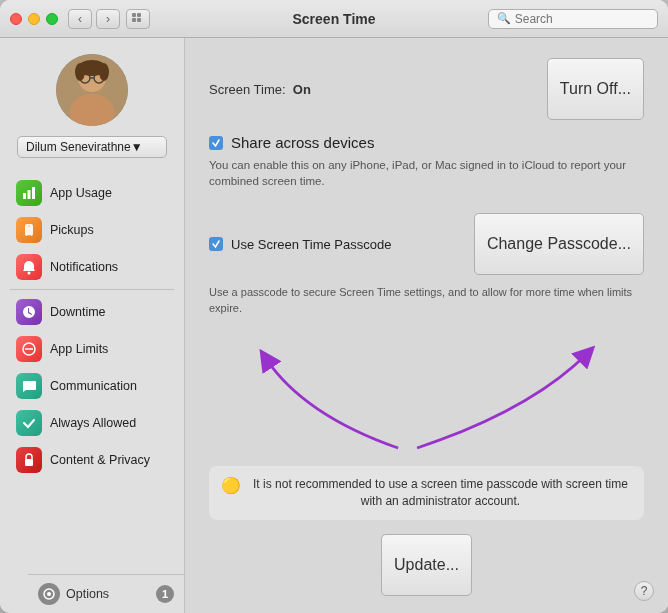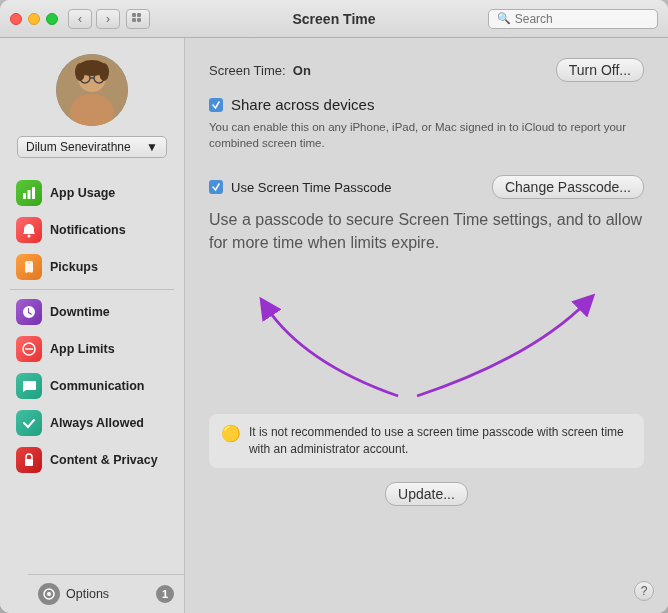--- a/index.html
+++ b/index.html
@@ -146,35 +146,34 @@
     }
     .user-dropdown {
       display: flex;
       align-items: center;
       background: linear-gradient(to bottom, #f5f5f5, #e0e0e0);
       border: 1px solid #b0b0b0;
       border-radius: 5px;
       padding: 3px 8px;
       width: 150px;
       cursor: pointer;
-      justify-content: space-between;
+      justify-content: flex-start;
     }
     .user-dropdown span {
       font-size: 12px;
       color: #222;
     }
     .dropdown-arrow {
       font-size: 10px;
       color: #666;
     }
     .sidebar-nav {
       flex: 1;
       overflow-y: auto;
       padding: 4px 0;
-      font-weight: bold;
     }
     .nav-item {
       display: flex;
       align-items: center;
       padding: 5px 12px;
       cursor: pointer;
       border-radius: 6px;
       margin: 1px 4px;
     }
     .nav-icon {
@@ -251,23 +250,23 @@
     .screen-time-label {
       font-size: 13px;
       color: #333;
     }
     .screen-time-label strong {
       font-weight: 600;
     }
     .btn {
       background: linear-gradient(to bottom, #f5f5f5, #e0e0e0);
       border: 1px solid #b0b0b0;
-      border-radius: 11px;
-      padding: 3px 12px;
-      font-size: 14px;
+      border-radius: 5px;
+      padding: 21px 12px;
+      font-size: 16px;
       color: #333;
       cursor: pointer;
     }
     .share-row {
       display: flex;
       align-items: center;
       gap: 8px;
       margin-bottom: 6px;
     }
     .checkbox {
@@ -307,24 +306,24 @@
       display: flex;
       align-items: center;
       gap: 8px;
     }
     .passcode-label {
       font-size: 13px;
       font-weight: 500;
       color: #222;
     }
     .passcode-desc {
-      font-size: 16px;
+      font-size: 11px;
       color: #555;
       line-height: 1.4;
-      margin-bottom: 30px;
+      margin-bottom: 20px;
     }
     
     .arrows-container {
       position: relative;
       height: 120px;
       margin-bottom: 10px;
     }
     .arrow-svg {
       position: absolute;
       top: 0;
@@ -344,20 +343,21 @@
     }
     .warning-icon {
       font-size: 16px;
       flex-shrink: 0;
       color: #f5a623;
     }
     .warning-text {
       font-size: 12px;
       color: #333;
       line-height: 1.4;
+      text-align: center;
       flex: 1;
     }
     .update-row {
       display: flex;
       justify-content: center;
     }
     .help-btn {
       position: absolute;
       bottom: 12px;
       right: 14px;
@@ -455,38 +455,38 @@
             <svg width="16" height="16" viewBox="0 0 16 16" fill="white">
               <rect x="2" y="8" width="3" height="6" rx="0.5"></rect>
               <rect x="6.5" y="5" width="3" height="9" rx="0.5"></rect>
               <rect x="11" y="2" width="3" height="12" rx="0.5"></rect>
             </svg>
           </div>
           <span class="nav-label">App Usage</span>
         </div>
 
         <div class="nav-item">
-          <div class="nav-icon icon-red">
-            <svg width="16" height="16" viewBox="0 0 16 16" fill="white">
-              <path d="M8 2a5 5 0 00-5 5v3l-1 2h12l-1-2V7a5 5 0 00-5-5z"></path>
-              <circle cx="8" cy="14" r="1.5"></circle>
-            </svg>
-          </div>
-          <span class="nav-label">Notifications</span>
-        </div>
-
-        <div class="nav-item">
           <div class="nav-icon icon-orange">
             <svg width="16" height="16" viewBox="0 0 16 16" fill="white">
               <rect x="4" y="2" width="8" height="12" rx="2" fill="white" opacity="0.9"></rect>
               <rect x="6" y="13" width="4" height="1" rx="0.5" fill="#FFA040"></rect>
               <circle cx="8" cy="4" r="0.7" fill="#FFA040"></circle>
             </svg>
           </div>
           <span class="nav-label">Pickups</span>
+        </div>
+
+        <div class="nav-item">
+          <div class="nav-icon icon-red">
+            <svg width="16" height="16" viewBox="0 0 16 16" fill="white">
+              <path d="M8 2a5 5 0 00-5 5v3l-1 2h12l-1-2V7a5 5 0 00-5-5z"></path>
+              <circle cx="8" cy="14" r="1.5"></circle>
+            </svg>
+          </div>
+          <span class="nav-label">Notifications</span>
         </div>
 
         <div class="divider"></div>
 
         <div class="nav-item">
           <div class="nav-icon icon-purple">
             <svg width="16" height="16" viewBox="0 0 16 16" fill="white">
               <path d="M8 2a6 6 0 100 12A6 6 0 008 2zm0 2v4l3 2-0.7 1L7 9V4h1z"></path>
             </svg>
           </div>

